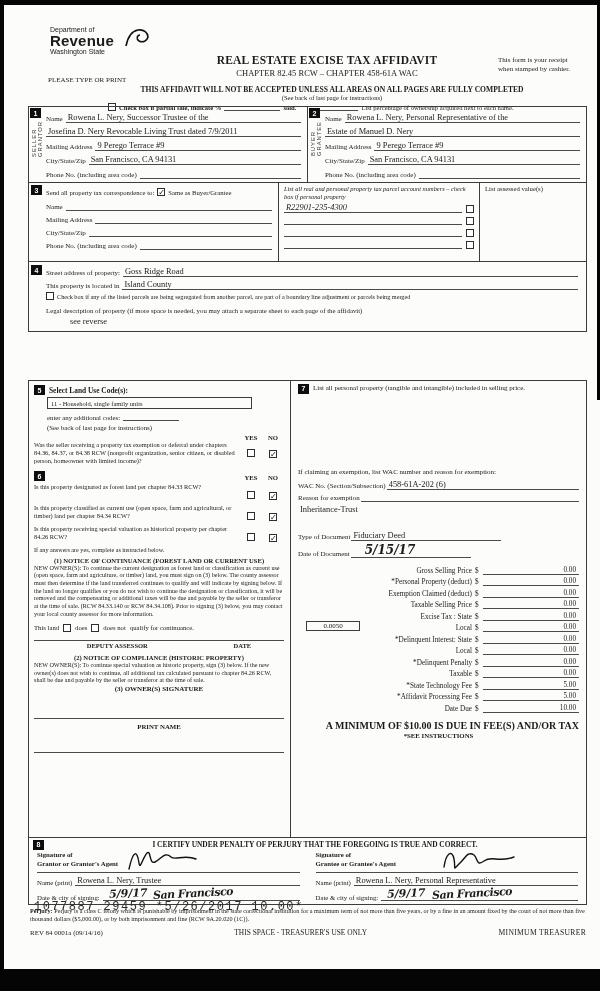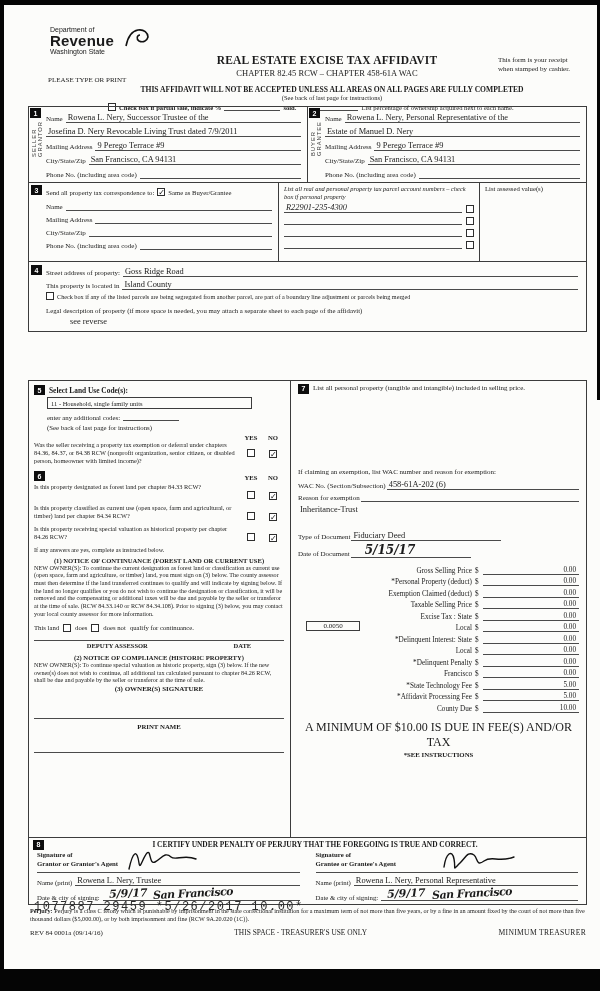--- a/index.html
+++ b/index.html
@@ -91,21 +91,21 @@
 
   .pp7{display:flex;gap:4px;font-size:7px;line-height:1.3;}
   .mp-spacer{height:70px;}
   .exline{font-size:7px;height:12px;display:flex;align-items:flex-end;}
   .wrow{display:flex;align-items:flex-end;gap:1px;height:14px;font-size:7px;}
   .feerow{display:flex;align-items:flex-end;height:11.5px;font-size:7.2px;position:relative;}
   .feelabel{flex:1;text-align:right;padding-right:3px;white-space:nowrap;}
   .ds{width:8px;}
   .amt{width:96px;border-bottom:1px solid #4a4a4a;text-align:right;padding-right:3px;}
   .ratebox{position:absolute;left:8px;bottom:1px;border:1px solid #3c3c3c;width:54px;text-align:center;font-size:7px;}
-  .minnote{text-align:center;font-weight:normal;font-size:12px;margin-top:7px;}
+  .minnote{text-align:right;font-weight:bold;font-size:10px;margin-top:7px;}
   .seeinstr{text-align:center;font-weight:bold;font-size:6.8px;margin-top:1px;}
 
   
   .box8{position:absolute;top:838px;left:28px;width:559px;height:67px;border:1px solid #3c3c3c;border-top:none;}
   .certrow{display:flex;align-items:center;height:13px;padding:0 4px;gap:4px;}
   .certrow .cert{flex:1;text-align:center;font-weight:bold;font-size:7.4px;}
   .sigcols{display:flex;height:52px;}
   .sigcol{flex:1;padding:0 8px;position:relative;}
   .siglbl{font-size:6.8px;font-weight:bold;line-height:1.3;}
   .sigsvg{position:absolute;top:-4px;}
@@ -463,36 +463,36 @@
           <span class="feelabel">Local</span>
           <span class="ds">$</span>
           <span class="amt">0.00</span>
         </div>
       <div class="feerow">
           <span class="feelabel">*Delinquent Penalty</span>
           <span class="ds">$</span>
           <span class="amt">0.00</span>
         </div>
       <div class="feerow">
-          <span class="feelabel">Francisco</span>
+          <span class="feelabel">Taxable</span>
           <span class="ds">$</span>
           <span class="amt">0.00</span>
         </div>
       <div class="feerow">
           <span class="feelabel">*State Technology Fee</span>
           <span class="ds">$</span>
           <span class="amt">5.00</span>
         </div>
       <div class="feerow">
           <span class="feelabel">*Affidavit Processing Fee</span>
           <span class="ds">$</span>
           <span class="amt">5.00</span>
         </div>
       <div class="feerow">
-          <span class="feelabel">County Due</span>
+          <span class="feelabel">Date Due</span>
           <span class="ds">$</span>
           <span class="amt">10.00</span>
         </div>
 
       <div class="minnote">A MINIMUM OF $10.00 IS DUE IN FEE(S) AND/OR TAX</div>
       <div class="seeinstr">*SEE INSTRUCTIONS</div>
     </div>
   </div>
 
   <div class="box8">

